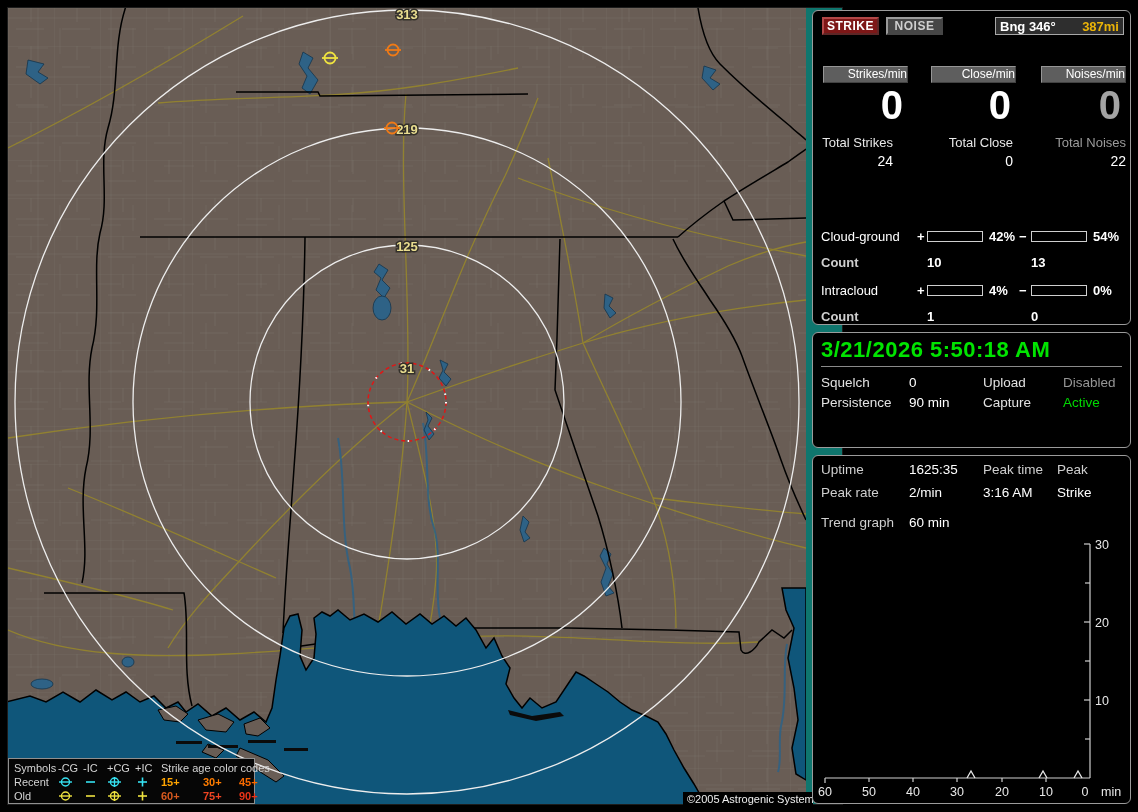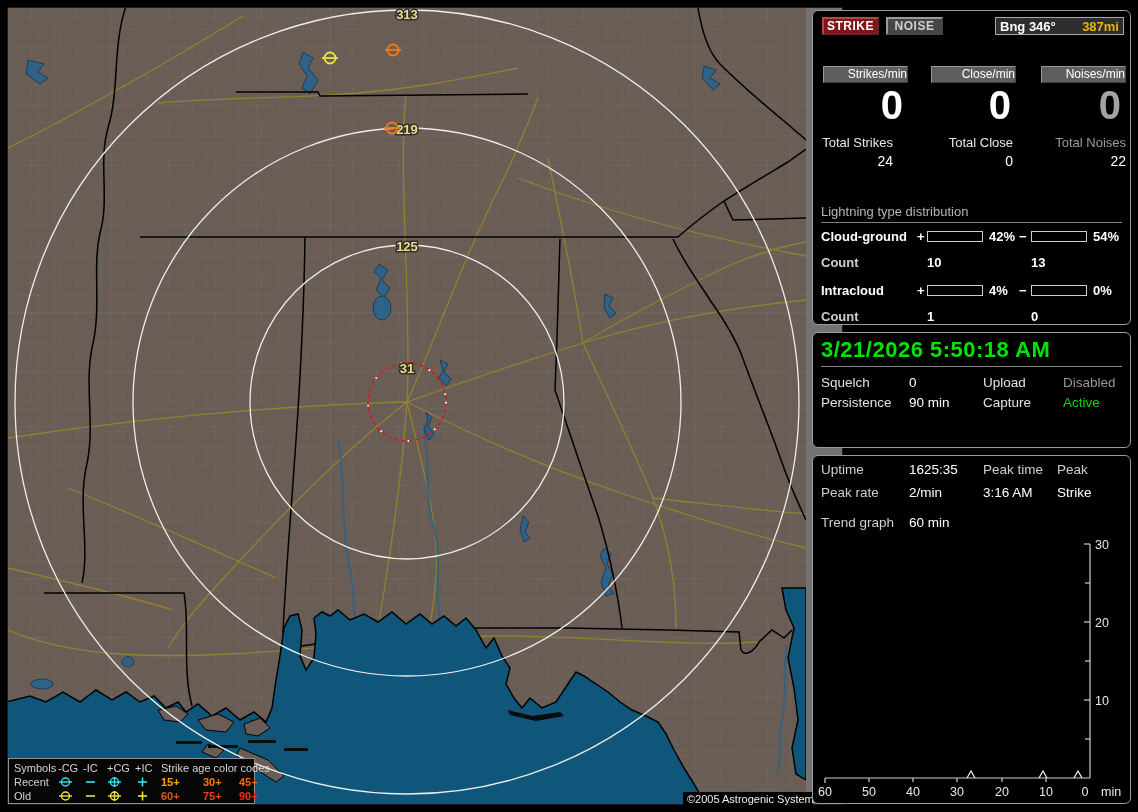--- a/index.html
+++ b/index.html
@@ -1,19 +1,19 @@
 <!DOCTYPE html>
 <html><head>
 <meta charset="utf-8">
 <style>
   html,body{margin:0;padding:0;background:#000;}
   body{font-family:"Liberation Sans","DejaVu Sans",sans-serif;-webkit-font-smoothing:antialiased;}
   #stage{position:relative;width:1138px;height:812px;background:#000;overflow:hidden;}
   
-  #map{position:absolute;left:8px;top:8px;width:834px;height:796px;background:#737373;outline:1px solid #1c1c1c;}
+  #map{position:absolute;left:8px;top:8px;width:834px;height:796px;background:#0f766e;outline:1px solid #1c1c1c;}
   #map svg{display:block;}
   .map-legend{position:absolute;left:0px;top:750px;width:247px;height:46px;background:#060606;border:1px solid #8f8f8f;
     box-sizing:border-box;font-size:11px;color:#d4d4d4;padding:2px 0 0 5px;line-height:14px;}
   .lg-row{display:grid;grid-template-columns:44px 25px 24px 28px 26px 42px 36px 34px;align-items:center;}
   .lg-head span{color:#d4d4d4;}
   .lg-age-title{grid-column:6/9;}
   .lg-sym{display:inline-block;}
   .lg-age{font-weight:bold;}
   .map-copyright{position:absolute;left:675px;top:784px;width:126px;height:15px;background:#000;color:#efefef;
     font-size:11px;line-height:15px;padding-left:4px;white-space:nowrap;}
@@ -31,21 +31,21 @@
   #bng-box .bng-label{color:#fff;}
   #bng-box .bng-value{color:#eab308;}
   .rate-label{top:55px;width:85px;height:17px;background:#5e5e5e;color:#fff;border:1px outset #969696;font-size:12px;line-height:15px;box-sizing:border-box;text-align:right;}
   .rate-value{top:71px;width:85px;height:46px;font-size:40px;font-weight:bold;color:#fff;text-align:right;padding-right:5px;box-sizing:border-box;line-height:46px;}
   .rate-value.dim{color:#a3a3a3;}
   .total-col{top:124px;text-align:right;font-size:13px;color:#e8e8e8;}
   .total-col .tc-label.dim{color:#9b9b9b;}
   .total-col .tc-value{font-size:14px;color:#fff;margin-top:3px;}
   #dist-title{left:8px;right:8px;top:193px;color:#b4b4b4;font-size:13px;border-bottom:1px solid #808080;padding-bottom:3px;}
   .dist-row{left:0;width:319px;height:16px;font-size:13px;color:#fff;}
-  .dist-label{left:8px;font-weight:bold;}
+  .dist-label{left:8px;font-weight:normal;}
   .dist-sign{font-weight:bold;}
   .bar{top:2px;width:56px;height:11px;border:1px solid #cfcfcf;background:#000;box-sizing:border-box;}
   .bar .fill{height:100%;}
   .dist-pct{font-weight:bold;}
   .count-label{left:8px;font-weight:bold;color:#cfcfcf;}
   .count-val{font-weight:bold;color:#fff;}
   
   #dt{left:8px;top:4px;font-size:22px;font-weight:bold;color:#00e400;letter-spacing:.5px;}
   #dt-rule{left:8px;right:8px;top:33px;border-top:1px solid #8a8a8a;height:0;}
   .st-row{left:0;width:319px;height:20px;font-size:13.5px;}
@@ -292,21 +292,20 @@
     </div>
     <div class="total-col abs" style="left:120px;width:80px;">
       <div class="tc-label">Total Close</div>
       <div class="tc-value">0</div>
     </div>
     <div class="total-col abs" style="left:225px;width:88px;">
       <div class="tc-label dim">Total Noises</div>
       <div class="tc-value">22</div>
     </div>
 
-    <div id="dist-title" class="abs">Lightning type distribution</div>
 
     <div class="dist-row abs" style="top:218px;">
       <span class="dist-label abs">Cloud-ground</span>
       <span class="dist-sign abs" style="left:104px;">+</span>
       <span class="bar abs" style="left:114px;"><span class="fill" style="width:42%;background:#ff1414"></span></span>
       <span class="dist-pct abs" style="left:176px;">42%</span>
       <span class="dist-sign abs" style="left:206px;">−</span>
       <span class="bar abs" style="left:218px;"><span class="fill" style="width:54%;background:#a9d3f2"></span></span>
       <span class="dist-pct abs" style="left:280px;">54%</span>
     </div>

